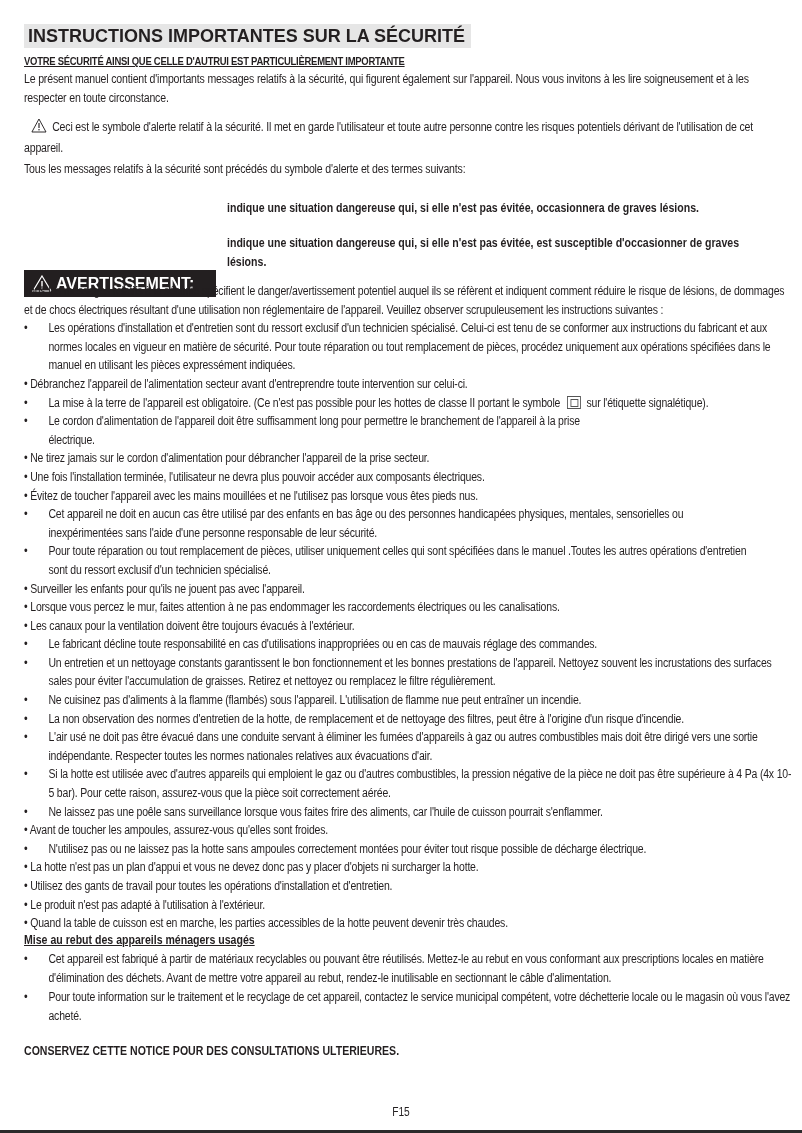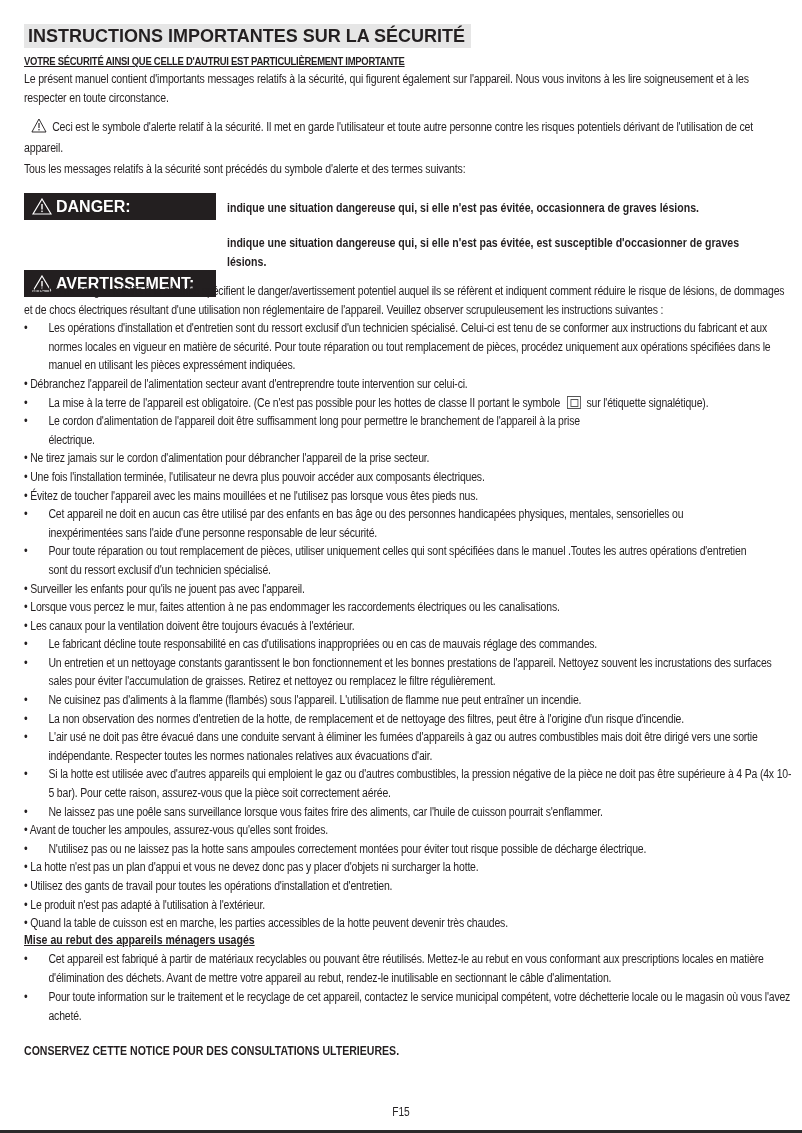--- a/index.html
+++ b/index.html
@@ -39,27 +39,20 @@
       <svg width="18" height="15" viewBox="0 0 18 15">
           <path d="M9 1 L17 14 L1 14 Z" fill="none" stroke="#231f20" stroke-width="1"></path>
           <rect x="8.4" y="5" width="1.3" height="5" fill="#231f20"></rect>
           <rect x="8.4" y="11" width="1.3" height="1.4" fill="#231f20"></rect>
         </svg>
     </span><span>Ceci est le symbole d'alerte relatif à la sécurité. Il met en garde l'utilisateur et toute autre personne contre les risques potentiels dérivant de l'utilisation de cet appareil.</span>
   </div>
 
   <div class="txt" style="top:160px;">Tous les messages relatifs à la sécurité sont précédés du symbole d'alerte et des termes suivants:</div>
 
-  <div class="label-box" style="top:193px;">
-    <span class="ic"><svg width="20" height="17" viewBox="0 0 20 17">
-          <path d="M10 1 L19 16 L1 16 Z" fill="none" stroke="#fff" stroke-width="1.2"></path>
-          <rect x="9.3" y="6" width="1.4" height="5.5" fill="#fff"></rect>
-          <rect x="9.3" y="12.6" width="1.4" height="1.5" fill="#fff"></rect>
-        </svg></span><span>DANGER:</span>
-  </div>
   <div class="label-desc" style="top:199px;">indique une situation dangereuse qui, si elle n'est pas évitée, occasionnera de graves lésions.</div>
 
   <div class="label-box" style="top:238px;margin-top:32px;">
     <span class="ic"><svg width="20" height="17" viewBox="0 0 20 17">
           <path d="M10 1 L19 16 L1 16 Z" fill="none" stroke="#fff" stroke-width="1.2"></path>
           <rect x="9.3" y="6" width="1.4" height="5.5" fill="#fff"></rect>
           <rect x="9.3" y="12.6" width="1.4" height="1.5" fill="#fff"></rect>
         </svg></span><span>AVERTISSEMENT:</span>
   </div>
   <div class="label-desc" style="top:234px;">indique une situation dangereuse qui, si elle n'est pas évitée, est susceptible d'occasionner de graves lésions.</div>

